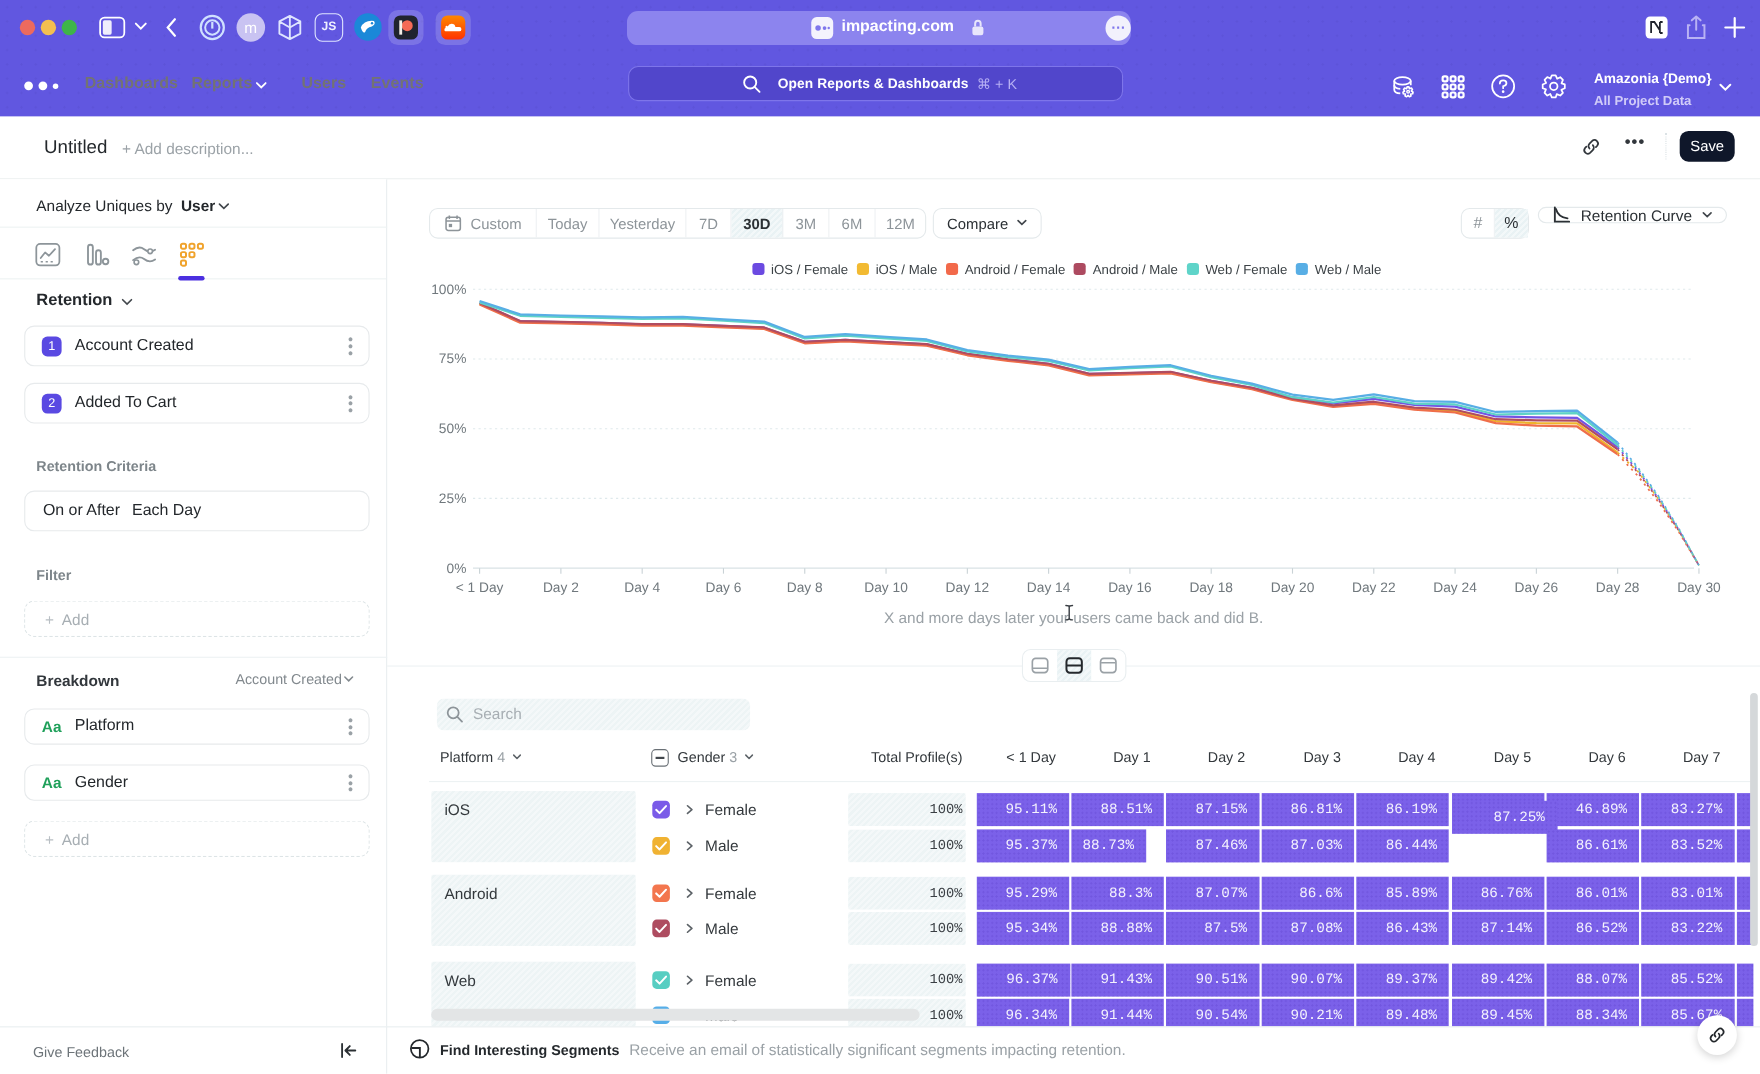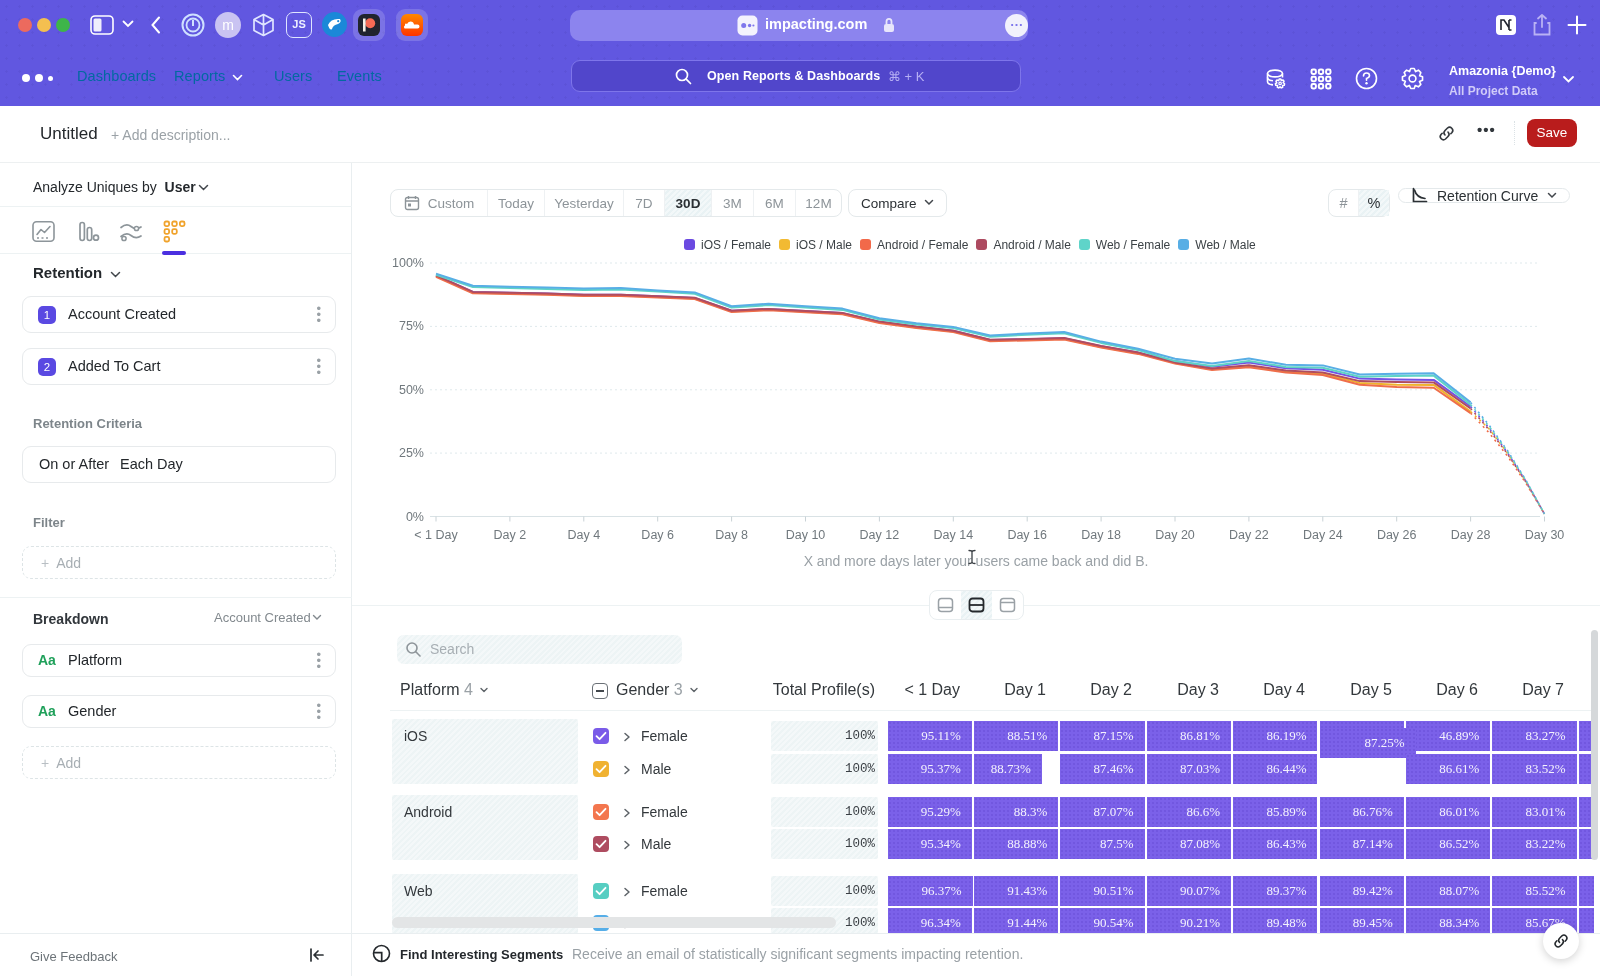--- a/index.html
+++ b/index.html
@@ -2,26 +2,26 @@
 <html><head><meta charset="utf-8">
 <style>
 * { margin:0; padding:0; box-sizing:border-box; }
 html,body { width:1600px; height:976px; overflow:hidden; font-family:"Liberation Sans",sans-serif; background:#fff; }
 .abs { position:absolute; }
 
 .purple { position:absolute; left:0; top:0; width:1600px; height:106px; background:#6157e0;
   background-image:radial-gradient(rgba(35,25,110,0.07) 1px, transparent 1.2px); background-size:13px 13px; }
 .tl { position:absolute; top:18px; width:14px; height:14px; border-radius:50%; }
 .cicon { position:absolute; top:9px; width:32px; height:32px; border-radius:9px; }
-.navitem { position:absolute; top:68px; color:#0369a1; font-size:14.5px; font-weight:400; letter-spacing:.1px }
+.navitem { position:absolute; top:68px; color:#737373; font-size:14.5px; font-weight:700; letter-spacing:.1px }
 .urlbar { position:absolute; left:570px; top:10px; width:458px; height:31px; background:#8c84ee; border-radius:10px; color:#fff; }
 .searchpill { position:absolute; left:571px; top:60px; width:450px; height:32px; background:#5146cb; border:1px solid #7e75ea; border-radius:9px; }
 
 .hdr { position:absolute; left:0; top:106px; width:1600px; height:57px; background:#fff; border-bottom:1px solid #edf0f1; }
-.savebtn { position:absolute; left:1527px; top:119px; width:50px; height:28px; background:#b91c1c; border-radius:8px; color:#fff; font-size:13.5px; text-align:center; line-height:28px; }
+.savebtn { position:absolute; left:1527px; top:119px; width:50px; height:28px; background:#0f172a; border-radius:8px; color:#fff; font-size:13.5px; text-align:center; line-height:28px; }
 
 .sidebar { position:absolute; left:0; top:163px; width:352px; height:770px; background:#fff; border-right:1px solid #e9eef0; }
 .sb-div { position:absolute; left:0; width:352px; border-top:1px solid #edf2f3; }
 .card { position:absolute; left:22px; width:314px; background:#fff; border:1px solid #e7eaec; border-radius:9px; }
 .badge { position:absolute; left:15px; top:9px; width:18px; height:18px; background:#5a49e2; border-radius:5px; color:#fff; font-size:11.5px; text-align:center; line-height:18px; }
 .cardtitle { position:absolute; left:45px; top:9px; font-size:14.5px; color:#23272b; }
 .dots3 { position:absolute; right:14px; top:9px; color:#9aa1a6; font-size:13px; letter-spacing:0; line-height:6px; }
 .shead { position:absolute; left:33px; font-size:13px; font-weight:bold; color:#7d858a; }
 .addbox { position:absolute; left:22px; width:314px; height:33px; border:1px dashed #dde4e6; border-radius:9px; color:#a7aeb3; font-size:14px; line-height:33px; padding-left:18px; }
 .aa { color:#1fa05a; font-weight:bold; font-size:14px; }
@@ -37,22 +37,22 @@
 
 .hatch { background:#edf4f5; background-image:repeating-linear-gradient(135deg, rgba(255,255,255,.4) 0 2px, transparent 2px 4px); border-radius:2px; }
 .platcell { position:absolute; }
 .platlab { position:absolute; font-size:14px; color:#33383c; }
 .cbx { position:absolute; width:16px; height:16px; border-radius:4px; }
 .garrow { position:absolute; }
 .glab { position:absolute; font-size:14px; color:#33383c; }
 .procell { position:absolute; text-align:right; }
 .procell span { font-family:"Liberation Mono",monospace; font-size:12.5px; color:#3a3f44; line-height:30px; margin-right:3px; }
 .pcell { position:absolute; overflow:hidden; background:#7b61e9; background-image:radial-gradient(rgba(80,50,190,0.22) 1px, transparent 1.1px); background-size:4px 4px; text-align:right; }
-.pcell span { font-family:Liberation Serif, serif; font-size:13px; color:#f4f2fd; line-height:30px; margin-right:11px; }
-.thead { position:absolute; font-size:16px; }
+.pcell span { font-family:Liberation Mono, monospace; font-size:13px; color:#f4f2fd; line-height:30px; margin-right:11px; }
+.thead { position:absolute; font-size:13px; }
 .thead .td { color:#33383c; }
 .thead .tg { color:#9aa1a6; }
 
 .botbar { position:absolute; left:0; top:933px; width:1600px; height:43px; background:#fff; border-top:1px solid #e9eef0; }
 </style></head>
 <body>
 
 <div class="purple"></div>
 <div class="tl" style="left:18px;background:#ec6a5e"></div>
 <div class="tl" style="left:37px;background:#f4bf50"></div>

